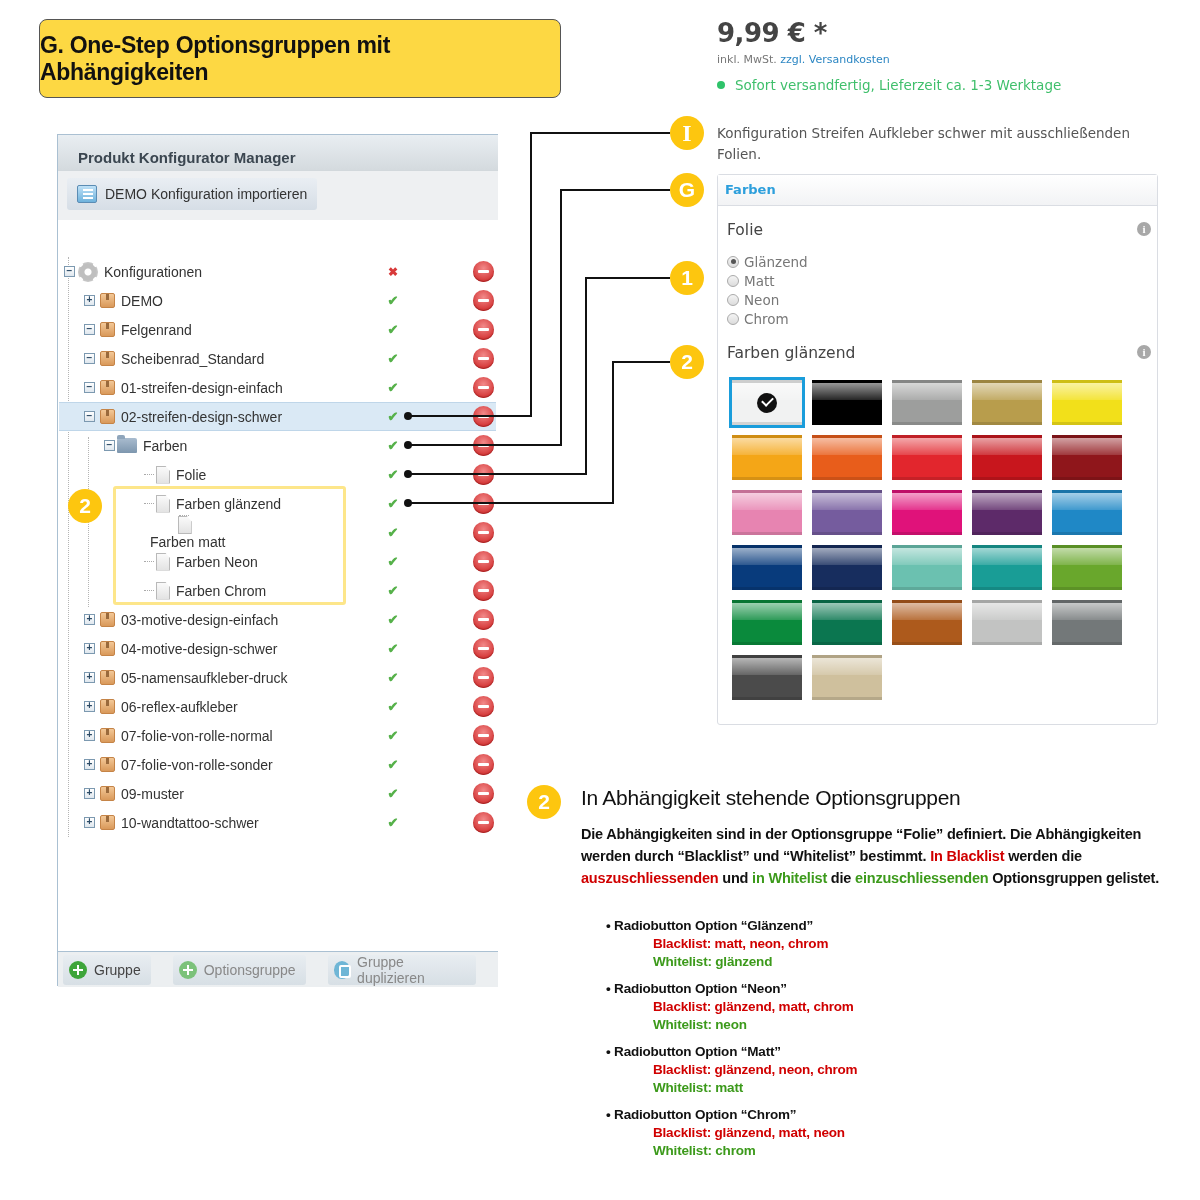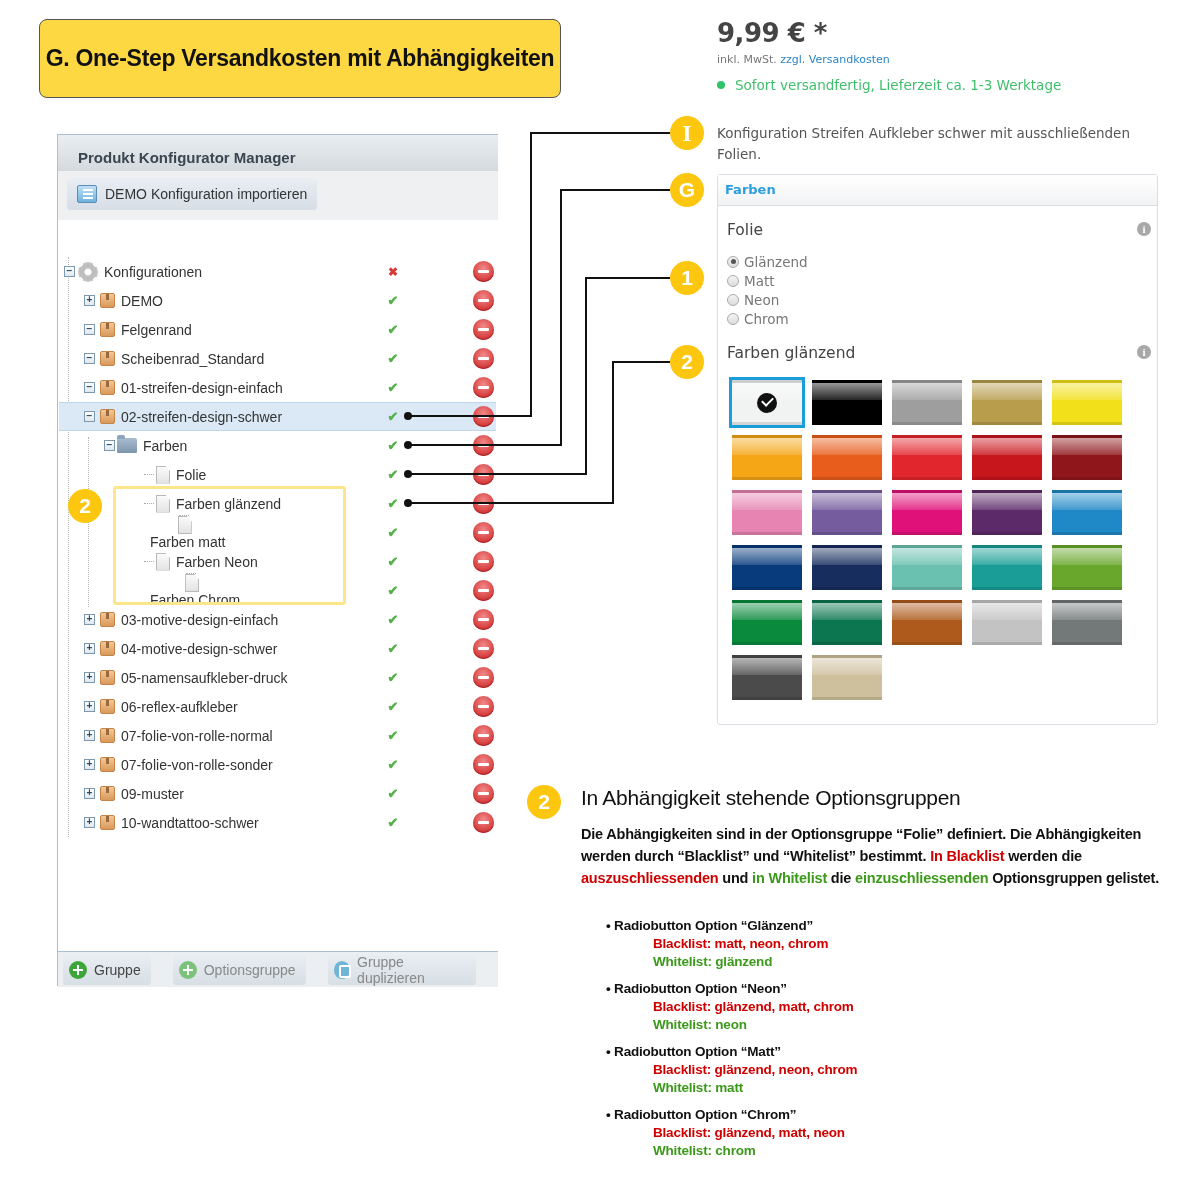--- a/index.html
+++ b/index.html
@@ -90,21 +90,21 @@
   .rules { position: absolute; left: 606px; top: 917px; font-size: 13.5px; font-weight: bold; letter-spacing: -0.2px; }
   .rule { margin-bottom: 9px; }
   .rule-h { color: #111; line-height: 18px; }
   .rule-b, .rule-w { padding-left: 47px; line-height: 18px; }
   .rule-b { color: #d00000; }
   .rule-w { color: #3c9a1b; }
 </style>
 </head>
 <body>
 
-<div class="title-box">G. One-Step Versandkosten mit Abhängigkeiten</div>
+<div class="title-box">G. One-Step Optionsgruppen mit Abhängigkeiten</div>
 
 <div class="mgr">
   <div class="mgr-head">Produkt Konfigurator Manager</div>
   <div class="mgr-toolbar">
     <div class="btn-import">
       <span class="import-icon"></span>
       <span>DEMO Konfiguration importieren</span>
     </div>
   </div>
 
@@ -204,21 +204,21 @@
       <div class="row" style="top: 290px;">
         <div style="display: flex; align-items: center; margin-left: 85px;">
           <span class="dots-h"></span>
           <span class="file-icon"></span>
           <span class="lbl">Farben Neon</span>
         </div>
         <span class="status ok">✔</span>
         <span class="del-icon"></span>
       </div>
       <div class="row" style="top: 319px;">
-        <div style="display: flex; align-items: center; margin-left: 85px; flex-direction: column;">
+        <div style="display: flex; align-items: center; margin-left: 85px;">
           <span class="dots-h"></span>
           <span class="file-icon"></span>
           <span class="lbl">Farben Chrom</span>
         </div>
         <span class="status ok">✔</span>
         <span class="del-icon"></span>
       </div>
       <div class="row" style="top: 348px;">
         <div style="display: flex; align-items: center; margin-left: 25px;">
           <span class="toggle">+</span>

